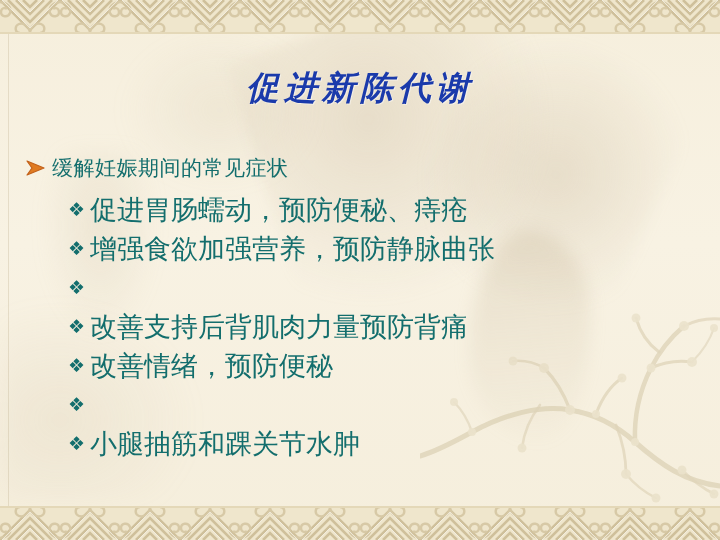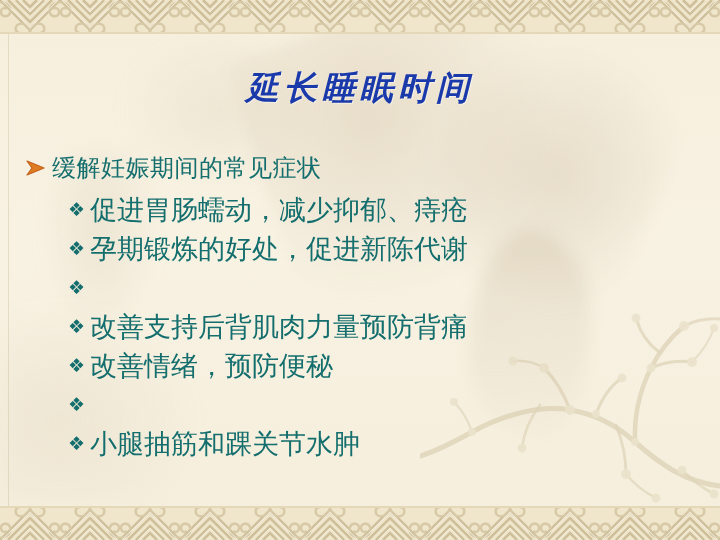--- a/index.html
+++ b/index.html
@@ -120,21 +120,21 @@
     position: absolute;
     left: 22px;
     top: 148px;
     width: 690px;
   }
 
   .lvl1 {
     display: flex;
     align-items: flex-start;
     color: #136e6d;
-    font-size: 24px;
+    font-size: 21px;
     line-height: 40px;
     font-family: "DejaVu Sans", "Liberation Sans", sans-serif;
     margin-bottom: 2px;
   }
   .lvl1 .bul {
     width: 30px;
     flex: 0 0 30px;
     position: relative;
     height: 40px;
   }
@@ -248,41 +248,41 @@
     </svg>
   </div>
 
   <div class="border-strip border-bottom">
     <svg width="720" height="34" viewBox="0 0 720 34" xmlns="http://www.w3.org/2000/svg">
       <rect x="0" y="0" width="720" height="34" fill="url(#gk)"></rect>
       <rect x="0" y="32" width="720" height="2" fill="#e4d8b8"></rect>
     </svg>
   </div>
 
-  <div class="title">延长睡眠时间</div>
+  <div class="title">促进新陈代谢</div>
 
   <div class="body">
 
     <div class="lvl1">
       <span class="bul">
         <svg width="20" height="16" viewBox="0 0 20 16" xmlns="http://www.w3.org/2000/svg">
           <path d="M1 1 L18 8 L1 15 L6 8 Z" fill="#e07b22" stroke="#c2611a" stroke-width="1.2" stroke-linejoin="round"></path>
         </svg>
       </span>
       <span class="txt">缓解妊娠期间的常见症状</span>
     </div>
 
     <div class="lvl2">
       <span class="bul">❖</span>
-      <span class="txt">促进胃肠蠕动，减少抑郁、痔疮</span>
-    </div>
-
-    <div class="lvl2">
-      <span class="bul">❖</span>
-      <span class="txt">孕期锻炼的好处，促进新陈代谢</span>
+      <span class="txt">促进胃肠蠕动，预防便秘、痔疮</span>
+    </div>
+
+    <div class="lvl2">
+      <span class="bul">❖</span>
+      <span class="txt">增强食欲加强营养，预防静脉曲张</span>
     </div>
 
     <div class="lvl2">
       <span class="bul">❖</span>
     </div>
 
     <div class="lvl2">
       <span class="bul">❖</span>
       <span class="txt">改善支持后背肌肉力量预防背痛</span>
     </div>

